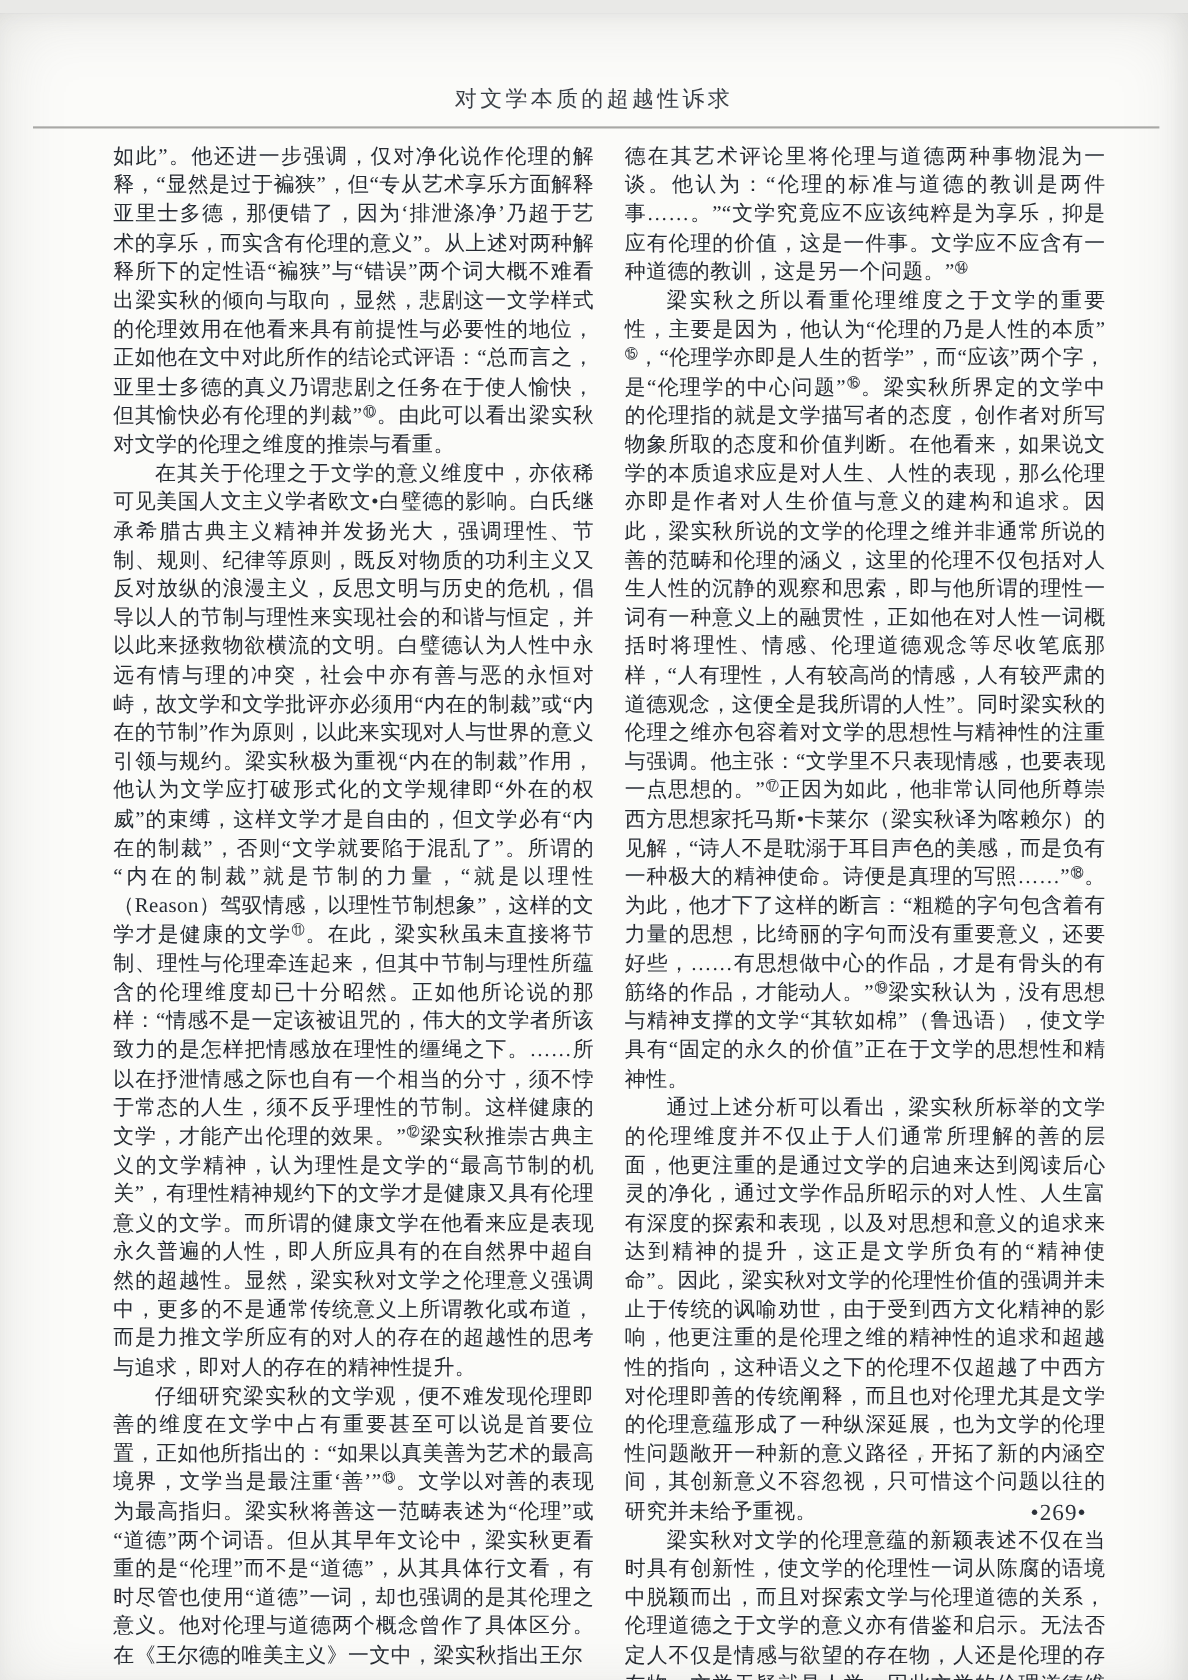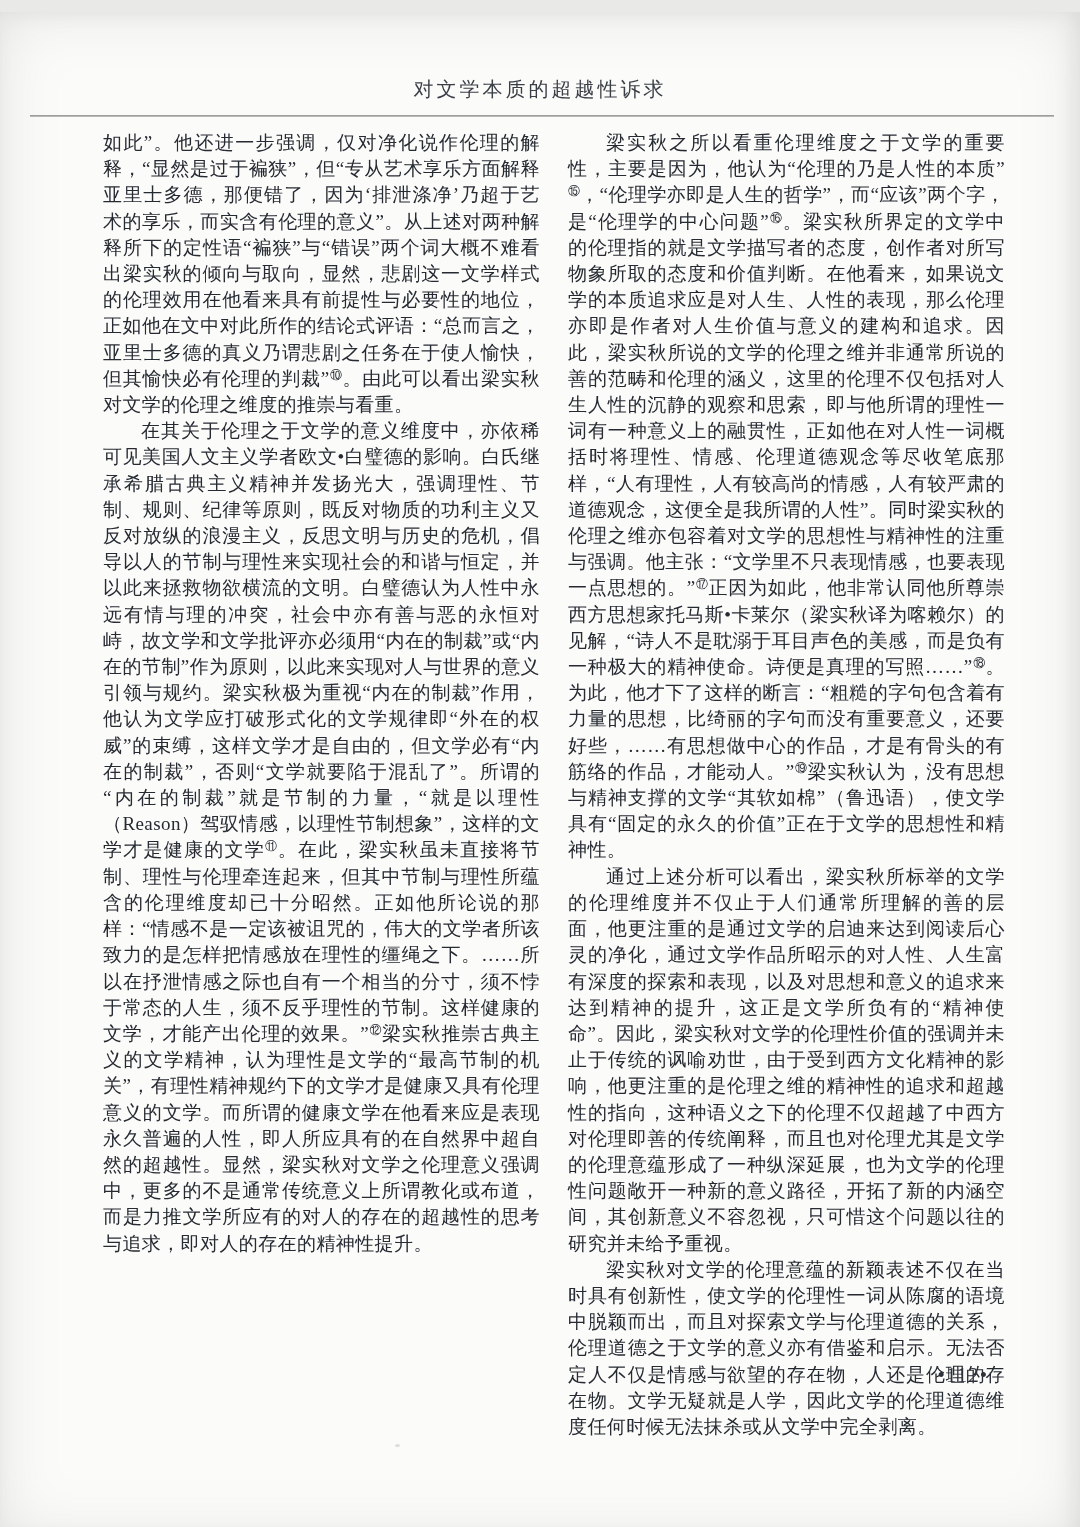--- a/index.html
+++ b/index.html
@@ -75,23 +75,25 @@
 </head>
 <body>
 
 <div class="sheet">
   <div class="header-title">对文学本质的超越性诉求</div>
   <div class="header-rule"></div>
   <div class="content">
     <div class="col">
         <p class="para">如此”。他还进一步强调，仅对净化说作伦理的解释，“显然是过于褊狭”，但“专从艺术享乐方面解释亚里士多德，那便错了，因为‘排泄涤净’乃超于艺术的享乐，而实含有伦理的意义”。从上述对两种解释所下的定性语“褊狭”与“错误”两个词大概不难看出梁实秋的倾向与取向，显然，悲剧这一文学样式的伦理效用在他看来具有前提性与必要性的地位，正如他在文中对此所作的结论式评语：“总而言之，亚里士多德的真义乃谓悲剧之任务在于使人愉快，但其愉快必有伦理的判裁”<sup>⑩</sup>。由此可以看出梁实秋对文学的伦理之维度的推崇与看重。</p>
         <p class="para indent">在其关于伦理之于文学的意义维度中，亦依稀可见美国人文主义学者欧文•白璧德的影响。白氏继承希腊古典主义精神并发扬光大，强调理性、节制、规则、纪律等原则，既反对物质的功利主义又反对放纵的浪漫主义，反思文明与历史的危机，倡导以人的节制与理性来实现社会的和谐与恒定，并以此来拯救物欲横流的文明。白璧德认为人性中永远有情与理的冲突，社会中亦有善与恶的永恒对峙，故文学和文学批评亦必须用“内在的制裁”或“内在的节制”作为原则，以此来实现对人与世界的意义引领与规约。梁实秋极为重视“内在的制裁”作用，他认为文学应打破形式化的文学规律即“外在的权威”的束缚，这样文学才是自由的，但文学必有“内在的制裁”，否则“文学就要陷于混乱了”。所谓的“内在的制裁”就是节制的力量，“就是以理性（Reason）驾驭情感，以理性节制想象”，这样的文学才是健康的文学<sup>⑪</sup>。在此，梁实秋虽未直接将节制、理性与伦理牵连起来，但其中节制与理性所蕴含的伦理维度却已十分昭然。正如他所论说的那样：“情感不是一定该被诅咒的，伟大的文学者所该致力的是怎样把情感放在理性的缰绳之下。……所以在抒泄情感之际也自有一个相当的分寸，须不悖于常态的人生，须不反乎理性的节制。这样健康的文学，才能产出伦理的效果。”<sup>⑫</sup>梁实秋推崇古典主义的文学精神，认为理性是文学的“最高节制的机关”，有理性精神规约下的文学才是健康又具有伦理意义的文学。而所谓的健康文学在他看来应是表现永久普遍的人性，即人所应具有的在自然界中超自然的超越性。显然，梁实秋对文学之伦理意义强调中，更多的不是通常传统意义上所谓教化或布道，而是力推文学所应有的对人的存在的超越性的思考与追求，即对人的存在的精神性提升。</p>
+        <p class="para indent">仔细研究梁实秋的文学观，便不难发现伦理即善的维度在文学中占有重要甚至可以说是首要位置，正如他所指出的：“如果以真美善为艺术的最高境界，文学当是最注重‘善’”<sup>⑬</sup>。文学以对善的表现为最高指归。梁实秋将善这一范畴表述为“伦理”或“道德”两个词语。但从其早年文论中，梁实秋更看重的是“伦理”而不是“道德”，从其具体行文看，有时尽管也使用“道德”一词，却也强调的是其伦理之意义。他对伦理与道德两个概念曾作了具体区分。在《王尔德的唯美主义》一文中，梁实秋指出王尔</p>
       </div>
     <div class="col">
+        <p class="para">德在其艺术评论里将伦理与道德两种事物混为一谈。他认为：“伦理的标准与道德的教训是两件事……。”“文学究竟应不应该纯粹是为享乐，抑是应有伦理的价值，这是一件事。文学应不应含有一种道德的教训，这是另一个问题。”<sup>⑭</sup></p>
         <p class="para indent">梁实秋之所以看重伦理维度之于文学的重要性，主要是因为，他认为“伦理的乃是人性的本质”<sup>⑮</sup>，“伦理学亦即是人生的哲学”，而“应该”两个字，是“伦理学的中心问题”<sup>⑯</sup>。梁实秋所界定的文学中的伦理指的就是文学描写者的态度，创作者对所写物象所取的态度和价值判断。在他看来，如果说文学的本质追求应是对人生、人性的表现，那么伦理亦即是作者对人生价值与意义的建构和追求。因此，梁实秋所说的文学的伦理之维并非通常所说的善的范畴和伦理的涵义，这里的伦理不仅包括对人生人性的沉静的观察和思索，即与他所谓的理性一词有一种意义上的融贯性，正如他在对人性一词概括时将理性、情感、伦理道德观念等尽收笔底那样，“人有理性，人有较高尚的情感，人有较严肃的道德观念，这便全是我所谓的人性”。同时梁实秋的伦理之维亦包容着对文学的思想性与精神性的注重与强调。他主张：“文学里不只表现情感，也要表现一点思想的。”<sup>⑰</sup>正因为如此，他非常认同他所尊崇西方思想家托马斯•卡莱尔（梁实秋译为喀赖尔）的见解，“诗人不是耽溺于耳目声色的美感，而是负有一种极大的精神使命。诗便是真理的写照……”<sup>⑱</sup>。为此，他才下了这样的断言：“粗糙的字句包含着有力量的思想，比绮丽的字句而没有重要意义，还要好些，……有思想做中心的作品，才是有骨头的有筋络的作品，才能动人。”<sup>⑲</sup>梁实秋认为，没有思想与精神支撑的文学“其软如棉”（鲁迅语），使文学具有“固定的永久的价值”正在于文学的思想性和精神性。</p>
         <p class="para indent">通过上述分析可以看出，梁实秋所标举的文学的伦理维度并不仅止于人们通常所理解的善的层面，他更注重的是通过文学的启迪来达到阅读后心灵的净化，通过文学作品所昭示的对人性、人生富有深度的探索和表现，以及对思想和意义的追求来达到精神的提升，这正是文学所负有的“精神使命”。因此，梁实秋对文学的伦理性价值的强调并未止于传统的讽喻劝世，由于受到西方文化精神的影响，他更注重的是伦理之维的精神性的追求和超越性的指向，这种语义之下的伦理不仅超越了中西方对伦理即善的传统阐释，而且也对伦理尤其是文学的伦理意蕴形成了一种纵深延展，也为文学的伦理性问题敞开一种新的意义路径，开拓了新的内涵空间，其创新意义不容忽视，只可惜这个问题以往的研究并未给予重视。</p>
         <p class="para indent">梁实秋对文学的伦理意蕴的新颖表述不仅在当时具有创新性，使文学的伦理性一词从陈腐的语境中脱颖而出，而且对探索文学与伦理道德的关系，伦理道德之于文学的意义亦有借鉴和启示。无法否定人不仅是情感与欲望的存在物，人还是伦理的存在物。文学无疑就是人学，因此文学的伦理道德维度任何时候无法抹杀或从文学中完全剥离。</p>
       </div>
   </div>
-  <div class="pagenum">•112•</div>
+  <div class="pagenum">•269•</div>
   <div class="speck s1"></div>
   <div class="speck s2"></div>
 </div>
 
 </body></html>

